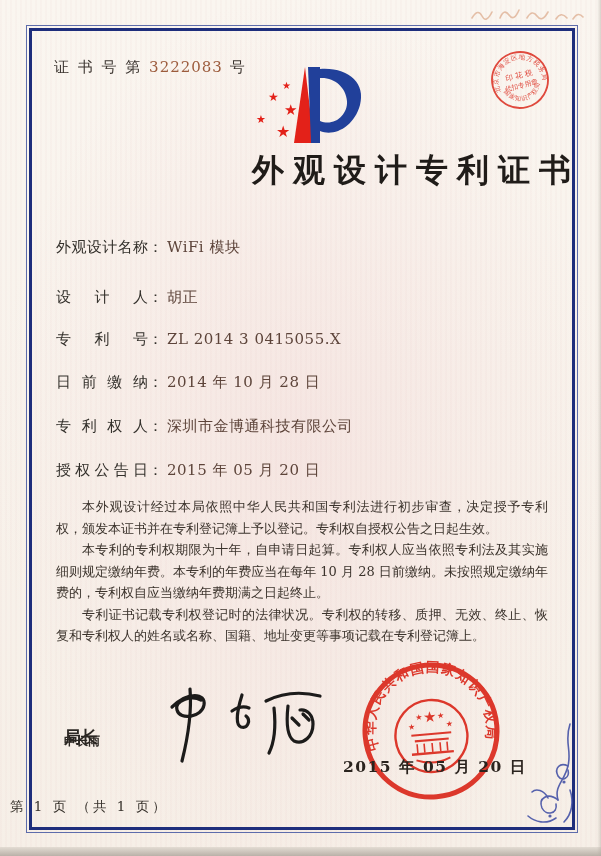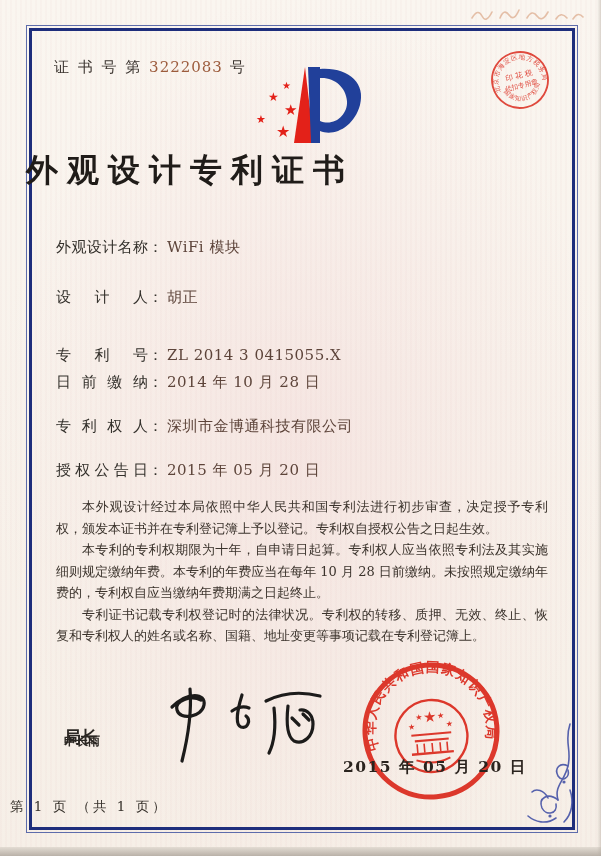--- a/index.html
+++ b/index.html
@@ -19,21 +19,21 @@
   
   .frame{position:absolute;left:26px;top:25px;width:550px;height:806px;
     border:1.5px solid #5d6cab;}
   .frame-inner{position:absolute;inset:2px;border:3px solid #1e2e7c;}
   
   .cert-no{position:absolute;left:54px;top:58px;font-size:15px;color:#3a332e;letter-spacing:2px;white-space:nowrap;}
   .cert-no .num{color:#9c5b3c;letter-spacing:1px;}
   
   .logo{position:absolute;left:248px;top:63px;width:124px;height:84px;}
   
-  .title{position:absolute;left:26px;top:149px;width:554px;text-align:left;
+  .title{position:absolute;left:26px;top:149px;width:554px;text-align:right;
     font-size:32px;font-weight:700;letter-spacing:9px;color:#201c19;}
   
   .field{position:absolute;left:56px;font-size:15px;color:#33302b;white-space:nowrap;}
   .f-label{display:inline-block;width:92px;text-align:justify;text-align-last:justify;color:#33302b;}
   .f-colon{margin-right:4px;color:#33302b;}
   .f-value{letter-spacing:.5px;color:#5d443a;}
   
   .body-text{position:absolute;left:56px;top:496px;width:492px;
     font-size:13px;line-height:21.5px;color:#3b332c;text-align:justify;}
   .body-text p{margin:0;text-indent:2em;}
@@ -104,21 +104,21 @@
   </svg>
 
   <div class="title">外观设计专利证书</div>
 
   <div class="field" style="top:238px">
     <span class="f-label">外观设计名称</span><span class="f-colon">：</span><span class="f-value">WiFi 模块</span>
   </div>
   <div class="field" style="top:288px">
     <span class="f-label">设 计 人</span><span class="f-colon">：</span><span class="f-value">胡正</span>
   </div>
-  <div class="field" style="top:346px">
+  <div class="field" style="top:330px">
     <span class="f-label">专 利 号</span><span class="f-colon">：</span><span class="f-value">ZL 2014 3 0415055.X</span>
   </div>
   <div class="field" style="top:373px">
     <span class="f-label">日前缴纳</span><span class="f-colon">：</span><span class="f-value">2014 年 10 月 28 日</span>
   </div>
   <div class="field" style="top:417px">
     <span class="f-label">专 利 权 人</span><span class="f-colon">：</span><span class="f-value">深圳市金博通科技有限公司</span>
   </div>
   <div class="field" style="top:461px">
     <span class="f-label">授权公告日</span><span class="f-colon">：</span><span class="f-value">2015 年 05 月 20 日</span>

